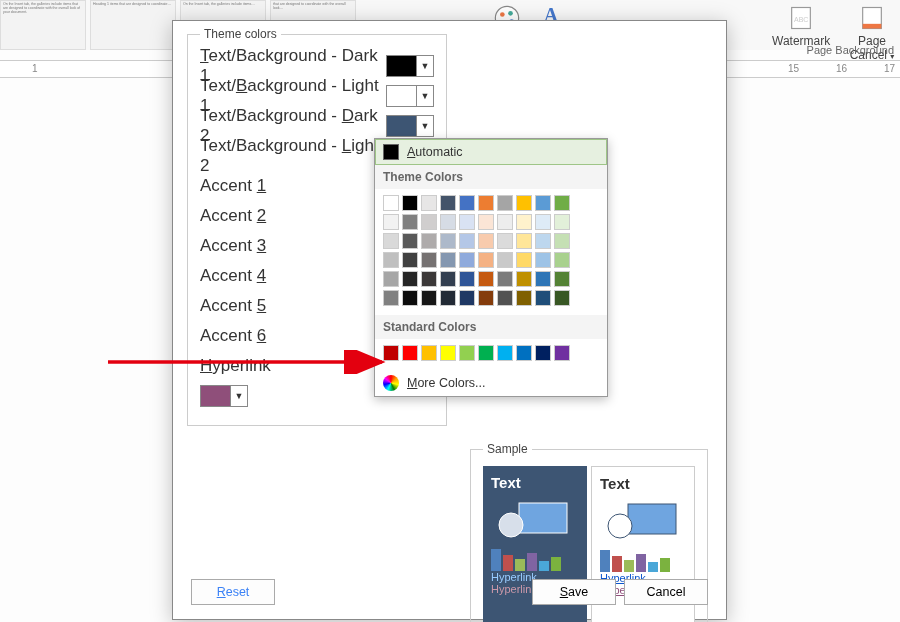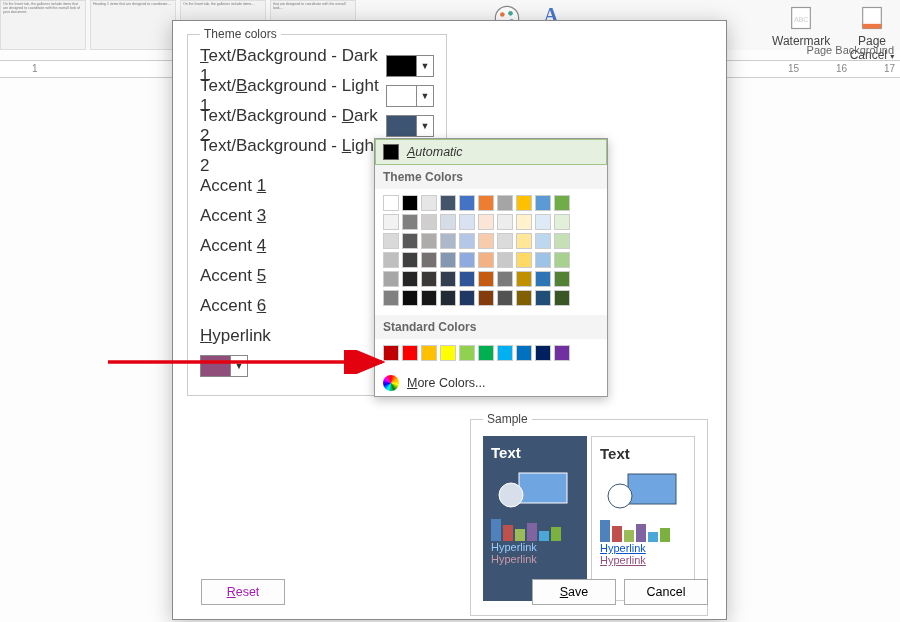--- a/index.html
+++ b/index.html
@@ -38,26 +38,26 @@
   .sample-card.light { background: #fff; border: 1px solid #ccc; color: #333; }
   .sample-card .t { font-weight: bold; font-size: 15px; }
   .sample-shapes { margin-top: 8px; height: 40px; position: relative; }
   .sample-bars { margin-top: 6px; height: 26px; display: flex; align-items: flex-end; gap: 2px; }
   .sample-bars div { width: 10px; }
   .sample-links a { display: block; font-size: 11px; }
 
   .dlg-buttons { position: absolute; bottom: 14px; left: 18px; right: 18px; display: flex; }
   .dlg-buttons .spacer { flex: 1; }
   .dlg-buttons button { min-width: 84px; height: 26px; margin-left: 8px; background: #fdfdfd; border: 1px solid #aaa; font-size: 12.5px; cursor: pointer; }
-  .dlg-buttons button.reset { margin-left: 10px; color: #a21caf; }
+  .dlg-buttons button.reset { margin-left: 0; color: #3b82f6; }
 
   
   .picker { position: absolute; left: 374px; top: 138px; width: 234px; background: #fff; border: 1px solid #999; box-shadow: 0 3px 10px rgba(0,0,0,.25); z-index: 50; }
   .picker-row { display: flex; align-items: center; padding: 5px 8px; font-size: 12.5px; cursor: pointer; }
-  .picker-row.hover { background: #e6f0e0; border: 1px solid #9ec587; padding: 4px 7px; font-style: italic; }
+  .picker-row.hover { background: #e6f0e0; border: 1px solid #9ec587; padding: 4px 7px; }
   .picker-row .ic { width: 16px; height: 16px; margin-right: 8px; border: 1px solid #666; }
   .picker-row .wheel { width: 16px; height: 16px; margin-right: 8px; border-radius: 50%; background: conic-gradient(red,orange,yellow,green,cyan,blue,magenta,red); }
   .picker-head { padding: 5px 8px; font-size: 12px; font-weight: 600; color: #666; background: #f4f4f4; }
   .grid { padding: 6px 8px; }
   .grid-row { display: flex; gap: 3px; margin-bottom: 3px; }
   .grid-row div { width: 16px; height: 16px; border: 1px solid #ccc; }
 
   
   .arrow { position: absolute; left: 106px; top: 350px; z-index: 100; }
 
@@ -142,20 +142,27 @@
           <label>Text/Background - <span class="u">L</span>ight 2</label>
           <div class="swatch-drop">
             <div class="sw" style="background:#d7dfea"></div>
             <div class="caret">▼</div>
           </div>
         </div>
         <div class="color-row">
           <label>Accent <span class="u">1</span></label>
           <div class="swatch-drop">
             <div class="sw" style="background:#4f81bd"></div>
+            <div class="caret">▼</div>
+          </div>
+        </div>
+        <div class="color-row">
+          <label>Accent <span class="u">2</span></label>
+          <div class="swatch-drop">
+            <div class="sw" style="background:#c0504d"></div>
             <div class="caret">▼</div>
           </div>
         </div>
         <div class="color-row">
           <label>Accent <span class="u">3</span></label>
           <div class="swatch-drop">
             <div class="sw" style="background:#9bbb59"></div>
             <div class="caret">▼</div>
           </div>
         </div>

